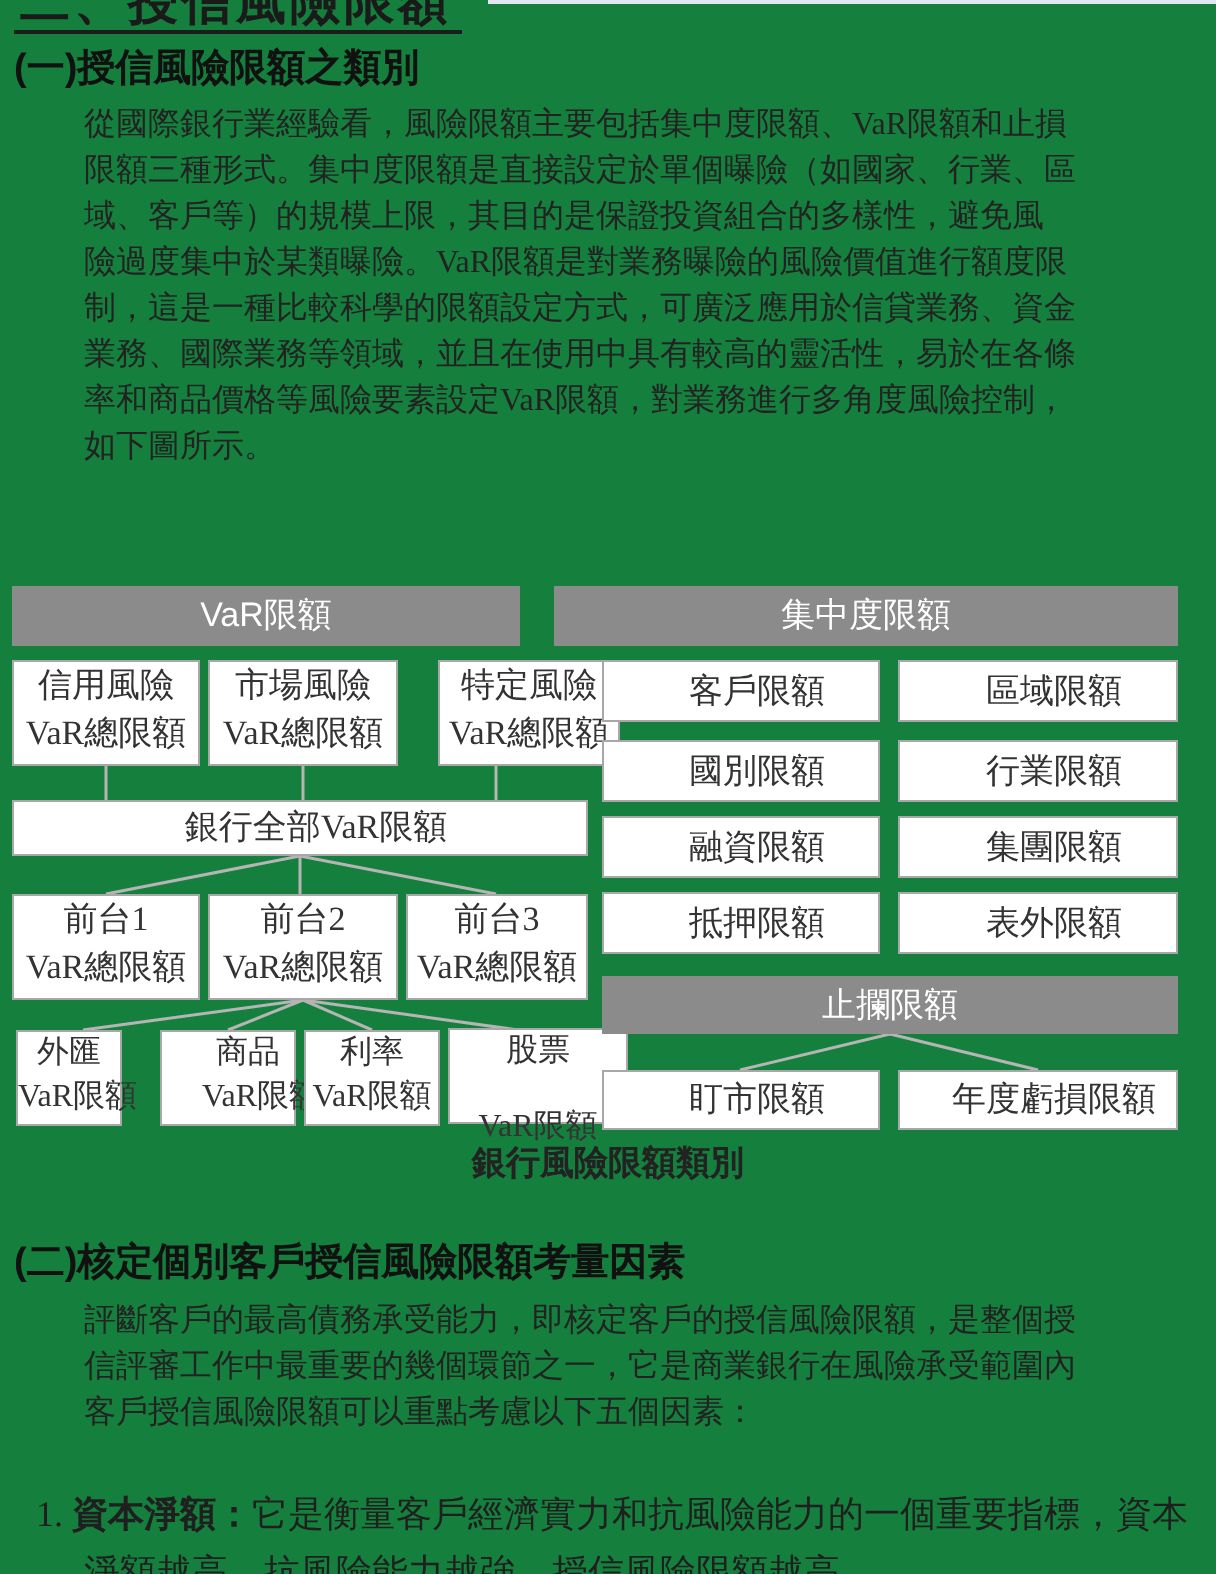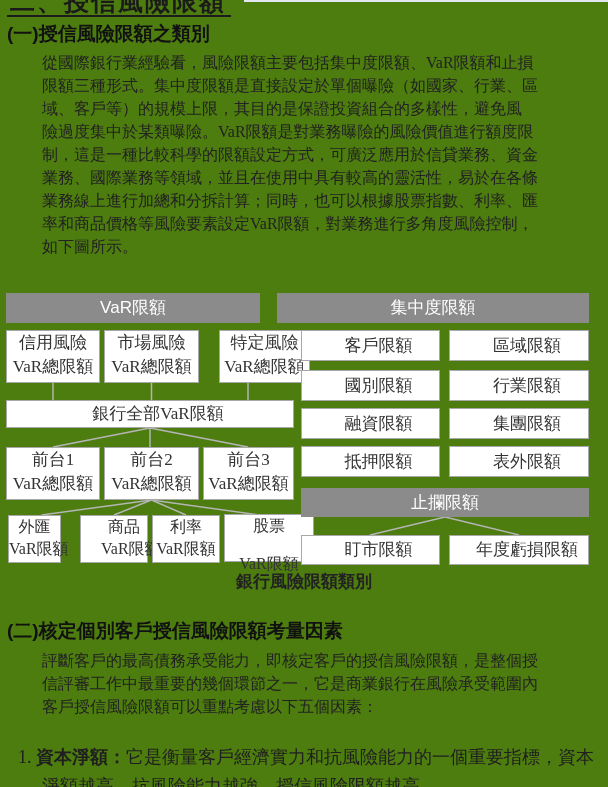--- a/index.html
+++ b/index.html
@@ -1,17 +1,17 @@
 <!DOCTYPE html>
 <html><head>
 <meta charset="utf-8">
 <style>
   html,body{margin:0;padding:0;background:#ffffff;}
   #page{
-    position:relative; width:608px; height:787px; background:#4d7c0f;
+    position:relative; width:608px; height:787px; background:#15803d;
     overflow:hidden; font-family:"Liberation Serif","DejaVu Serif",serif;
     color:#1f1f1f;
   }
   .abs{position:absolute;}
   
   .doc-title{
     left:10px; top:-14px; height:30px; line-height:30px;
     font-family:"Liberation Sans","DejaVu Sans",sans-serif;
     font-weight:bold; font-size:25px; letter-spacing:2px; color:#1a1a1a;
     white-space:nowrap;
@@ -66,21 +66,20 @@
 
   <div class="abs sub-title" style="left:7px; top:21px;">(一)授信風險限額之類別</div>
 
   <div class="abs para" style="top:51px;">
     <span class="ln">從國際銀行業經驗看，風險限額主要包括集中度限額、VaR限額和止損</span>
     <span class="ln">限額三種形式。集中度限額是直接設定於單個曝險（如國家、行業、區</span>
     <span class="ln">域、客戶等）的規模上限，其目的是保證投資組合的多樣性，避免風</span>
     <span class="ln">險過度集中於某類曝險。VaR限額是對業務曝險的風險價值進行額度限</span>
     <span class="ln">制，這是一種比較科學的限額設定方式，可廣泛應用於信貸業務、資金</span>
     <span class="ln">業務、國際業務等領域，並且在使用中具有較高的靈活性，易於在各條</span>
-    <span class="ln">業務線上進行加總和分拆計算；同時，也可以根據股票指數、利率、匯</span>
     <span class="ln">率和商品價格等風險要素設定VaR限額，對業務進行多角度風險控制，</span>
     <span class="ln">如下圖所示。</span>
   </div>
 
   <svg class="abs" style="left:0; top:290px;" width="608" height="310" viewBox="0 0 608 310">
     <line x1="53" y1="93" x2="53" y2="110"></line>
     <line x1="151.5" y1="93" x2="151.5" y2="110"></line>
     <line x1="248" y1="93" x2="248" y2="110"></line>
     <line x1="150" y1="138" x2="53" y2="157"></line>
     <line x1="150" y1="138" x2="150" y2="157"></line>

